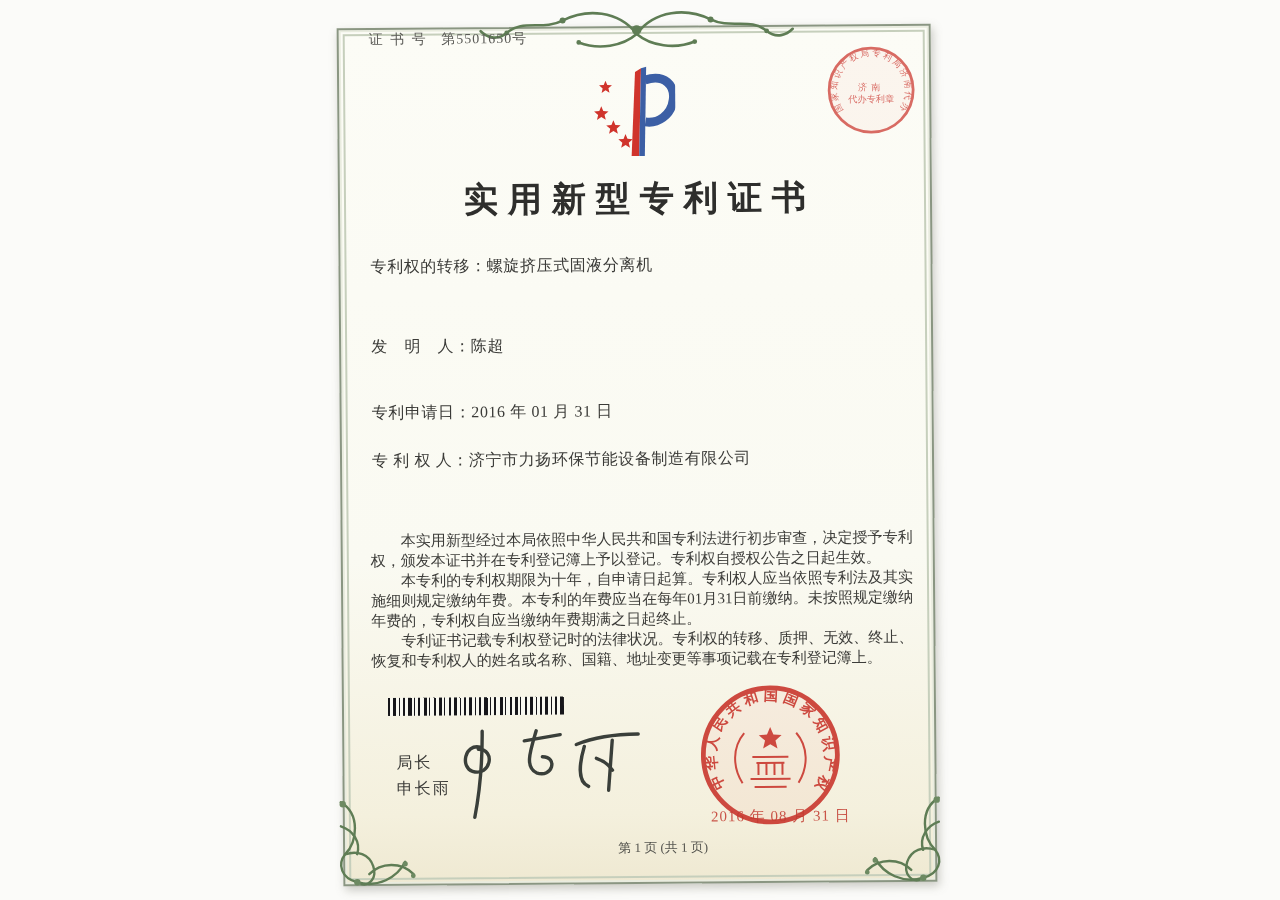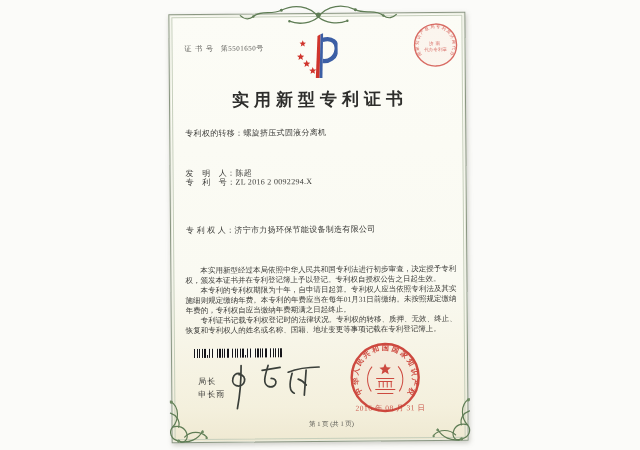--- a/index.html
+++ b/index.html
@@ -9,21 +9,21 @@
 
   .certificate {
     position:absolute; left:170px; top:13px; width:297px; height:429px;
     background:linear-gradient(180deg,#fcfcf6 0%, #fafaf2 62%, #f4f0dd 92%, #efe9d2 100%);
     border:1px solid #8a9682;
     box-shadow:1px 2px 5px rgba(110,110,95,.35), inset 0 0 0 1px #e9ecdf;
     transform:rotate(-0.45deg);
   }
   .inner-frame { position:absolute; inset:2px; border:1px solid #c6cfbc; pointer-events:none; }
 
-  .cert-no { position:absolute; left:15px; top:29px; font-size:7px; color:#5a5a56;
+  .cert-no { position:absolute; left:15px; top:0; font-size:7px; color:#5a5a56;
     letter-spacing:1px; white-space:nowrap; }
   .cert-no .num { margin-left:4px; letter-spacing:.5px; }
 
   .logo { position:absolute; left:126px; top:19px; width:42px; height:46px; }
 
   .title { position:absolute; left:0; top:74px; width:100%; text-align:center;
     font-size:17px; font-weight:bold; color:#2e2e2c; letter-spacing:5px; text-indent:5px; }
 
   .agency-seal { position:absolute; left:242px; top:8px; width:48px; height:48px; opacity:.85; }
 
@@ -138,22 +138,22 @@
       <text x="0" y="0" text-anchor="middle" font-size="4.6" fill="#d2524a" letter-spacing="2">济南</text>
       <text x="0" y="6" text-anchor="middle" font-size="4.6" fill="#d2524a">代办专利章</text>
     </svg>
 
     <div class="field f0">
       <span>专利权的转移：</span><span>螺旋挤压式固液分离机</span>
     </div>
     <div class="field f1">
       <span>发　明　人：</span><span>陈超</span>
     </div>
-    <div class="field f2">
-      <span>专　利　号：</span><span>ZL 2016 2 0092294.X</span>
+    <div class="field f3">
+      <span>专利申请日：</span><span>2016 年 01 月 31 日</span>
     </div>
     <div class="field f4">
       <span>专 利 权 人：</span><span>济宁市力扬环保节能设备制造有限公司</span>
     </div>
 
     <div class="body-text">
       <p>本实用新型经过本局依照中华人民共和国专利法进行初步审查，决定授予专利权，颁发本证书并在专利登记簿上予以登记。专利权自授权公告之日起生效。</p>
       <p>本专利的专利权期限为十年，自申请日起算。专利权人应当依照专利法及其实施细则规定缴纳年费。本专利的年费应当在每年01月31日前缴纳。未按照规定缴纳年费的，专利权自应当缴纳年费期满之日起终止。</p>
       <p>专利证书记载专利权登记时的法律状况。专利权的转移、质押、无效、终止、恢复和专利权人的姓名或名称、国籍、地址变更等事项记载在专利登记簿上。</p>
     </div>

